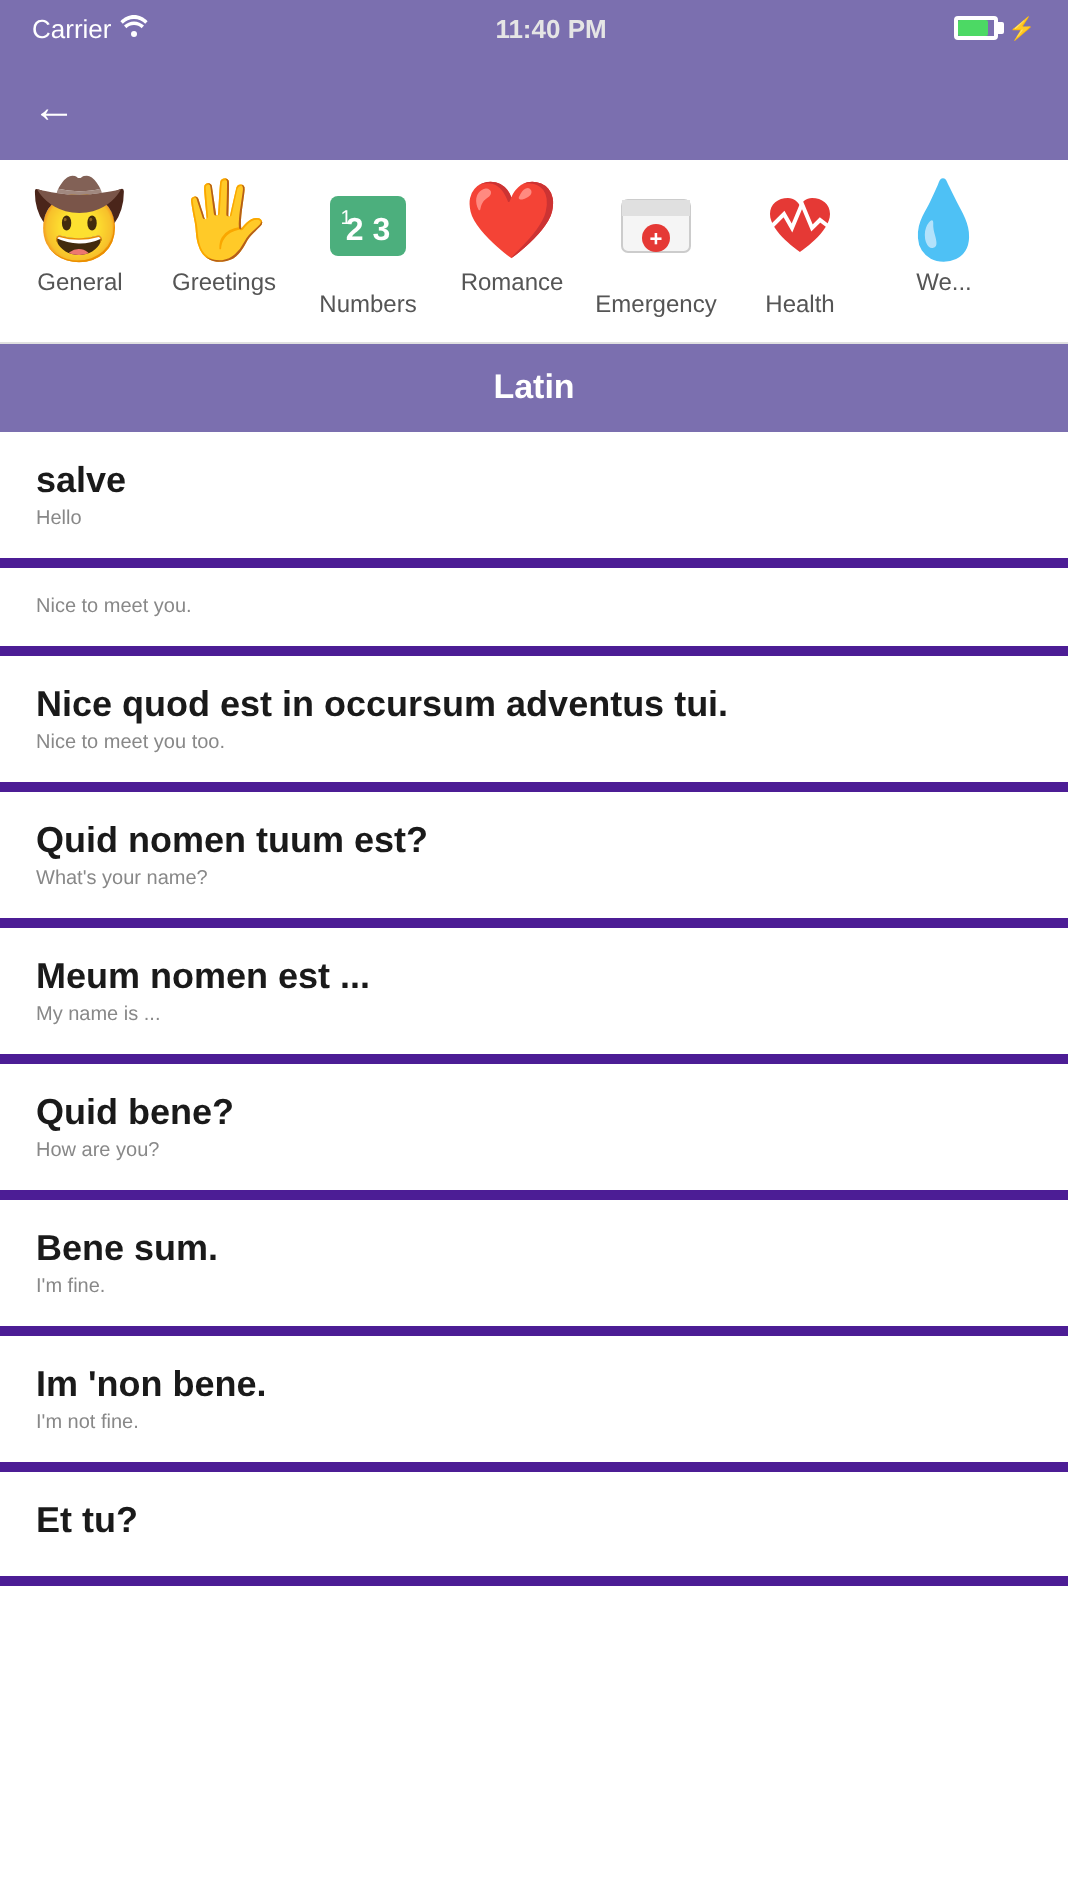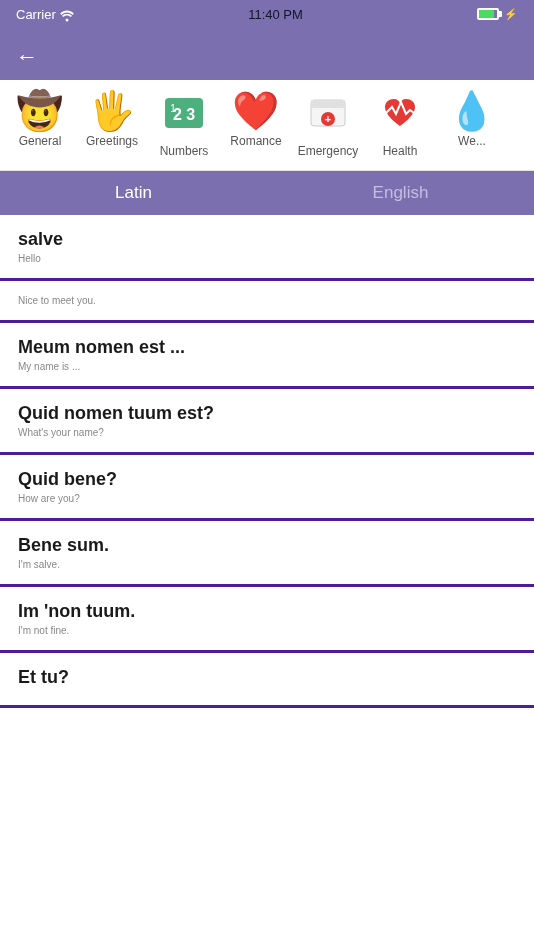--- a/index.html
+++ b/index.html
@@ -19,27 +19,27 @@
       justify-content: space-between;
       align-items: center;
       padding: 4px 16px;
       height: 28px;
     }
     .status-carrier {
       color: #fff;
       font-size: 13px;
       font-weight: 500;
       display: flex;
-      align-items: flex-end;
+      align-items: flex-start;
       gap: 4px;
     }
     .status-time {
-      color: #0f172a;
+      color: #e5e5e5;
       font-size: 13px;
-      font-weight: 400;
+      font-weight: 700;
     }
     .status-right {
       display: flex;
       align-items: center;
       gap: 4px;
     }
     .battery-icon {
       width: 22px;
       height: 12px;
       border: 2px solid #fff;
@@ -127,34 +127,34 @@
     .lang-tab {
       flex: 1;
       display: flex;
       align-items: center;
       justify-content: center;
       font-size: 17px;
       cursor: pointer;
     }
     .lang-tab.active {
       color: #fff;
-      font-weight: 400;
+      font-weight: 700;
     }
     .lang-tab.inactive {
       color: #c5bde0;
       font-weight: 400;
     }
 
     
     .phrase-list {
       background: #fff;
     }
     .phrase-item {
       padding: 14px 18px 14px 18px;
-      border-bottom: 3px solid #4c1d95;
+      border-bottom: 5px solid #4c1d95;
       cursor: pointer;
     }
     .phrase-latin {
       font-size: 18px;
       font-weight: 600;
       color: #1a1a1a;
       margin-bottom: 3px;
     }
     .phrase-english {
       font-size: 10px;
@@ -240,59 +240,60 @@
   <div class="category-item">
     <div class="category-emoji">💧</div>
     <div class="category-label">We...</div>
   </div>
 </div>
 
 <div class="lang-bar">
   <div class="lang-tab active">
     <span>Latin</span>
   </div>
-  <div class="lang-tab inactive">
-    <span>English</span>
-  </div>
 </div>
 
 <div class="phrase-list">
 
   <div class="phrase-item">
     <div class="phrase-latin">salve</div>
     <div class="phrase-english">Hello</div>
   </div>
 
   <div class="phrase-item">
     <div class="phrase-english">Nice to meet you.</div>
   </div>
 
+  <div class="phrase-item">
+    <div class="phrase-latin">Nice quod est in occursum adventus tui.</div>
+    <div class="phrase-english">Nice to meet you too.</div>
+  </div>
+
+  <div class="phrase-item">
+    <div class="phrase-latin">Quid nomen tuum est?</div>
+    <div class="phrase-english">What's your name?</div>
+  </div>
 
   <div class="phrase-item">
     <div class="phrase-latin">Meum nomen est ...</div>
     <div class="phrase-english">My name is ...</div>
   </div>
 
   <div class="phrase-item">
-    <div class="phrase-latin">Quid nomen tuum est?</div>
-    <div class="phrase-english">What's your name?</div>
-  </div>
-
-  <div class="phrase-item">
     <div class="phrase-latin">Quid bene?</div>
     <div class="phrase-english">How are you?</div>
   </div>
 
   <div class="phrase-item">
     <div class="phrase-latin">Bene sum.</div>
-    <div class="phrase-english">I'm salve.</div>
-  </div>
-
-  <div class="phrase-item">
-    <div class="phrase-latin">Im 'non tuum.</div>
+    <div class="phrase-english">I'm fine.</div>
+  </div>
+
+  <div class="phrase-item">
+    <div class="phrase-latin">Im 'non bene.</div>
     <div class="phrase-english">I'm not fine.</div>
   </div>
 
   <div class="phrase-item">
     <div class="phrase-latin">Et tu?</div>
   </div>
 
 </div>
 
 </body></html>

